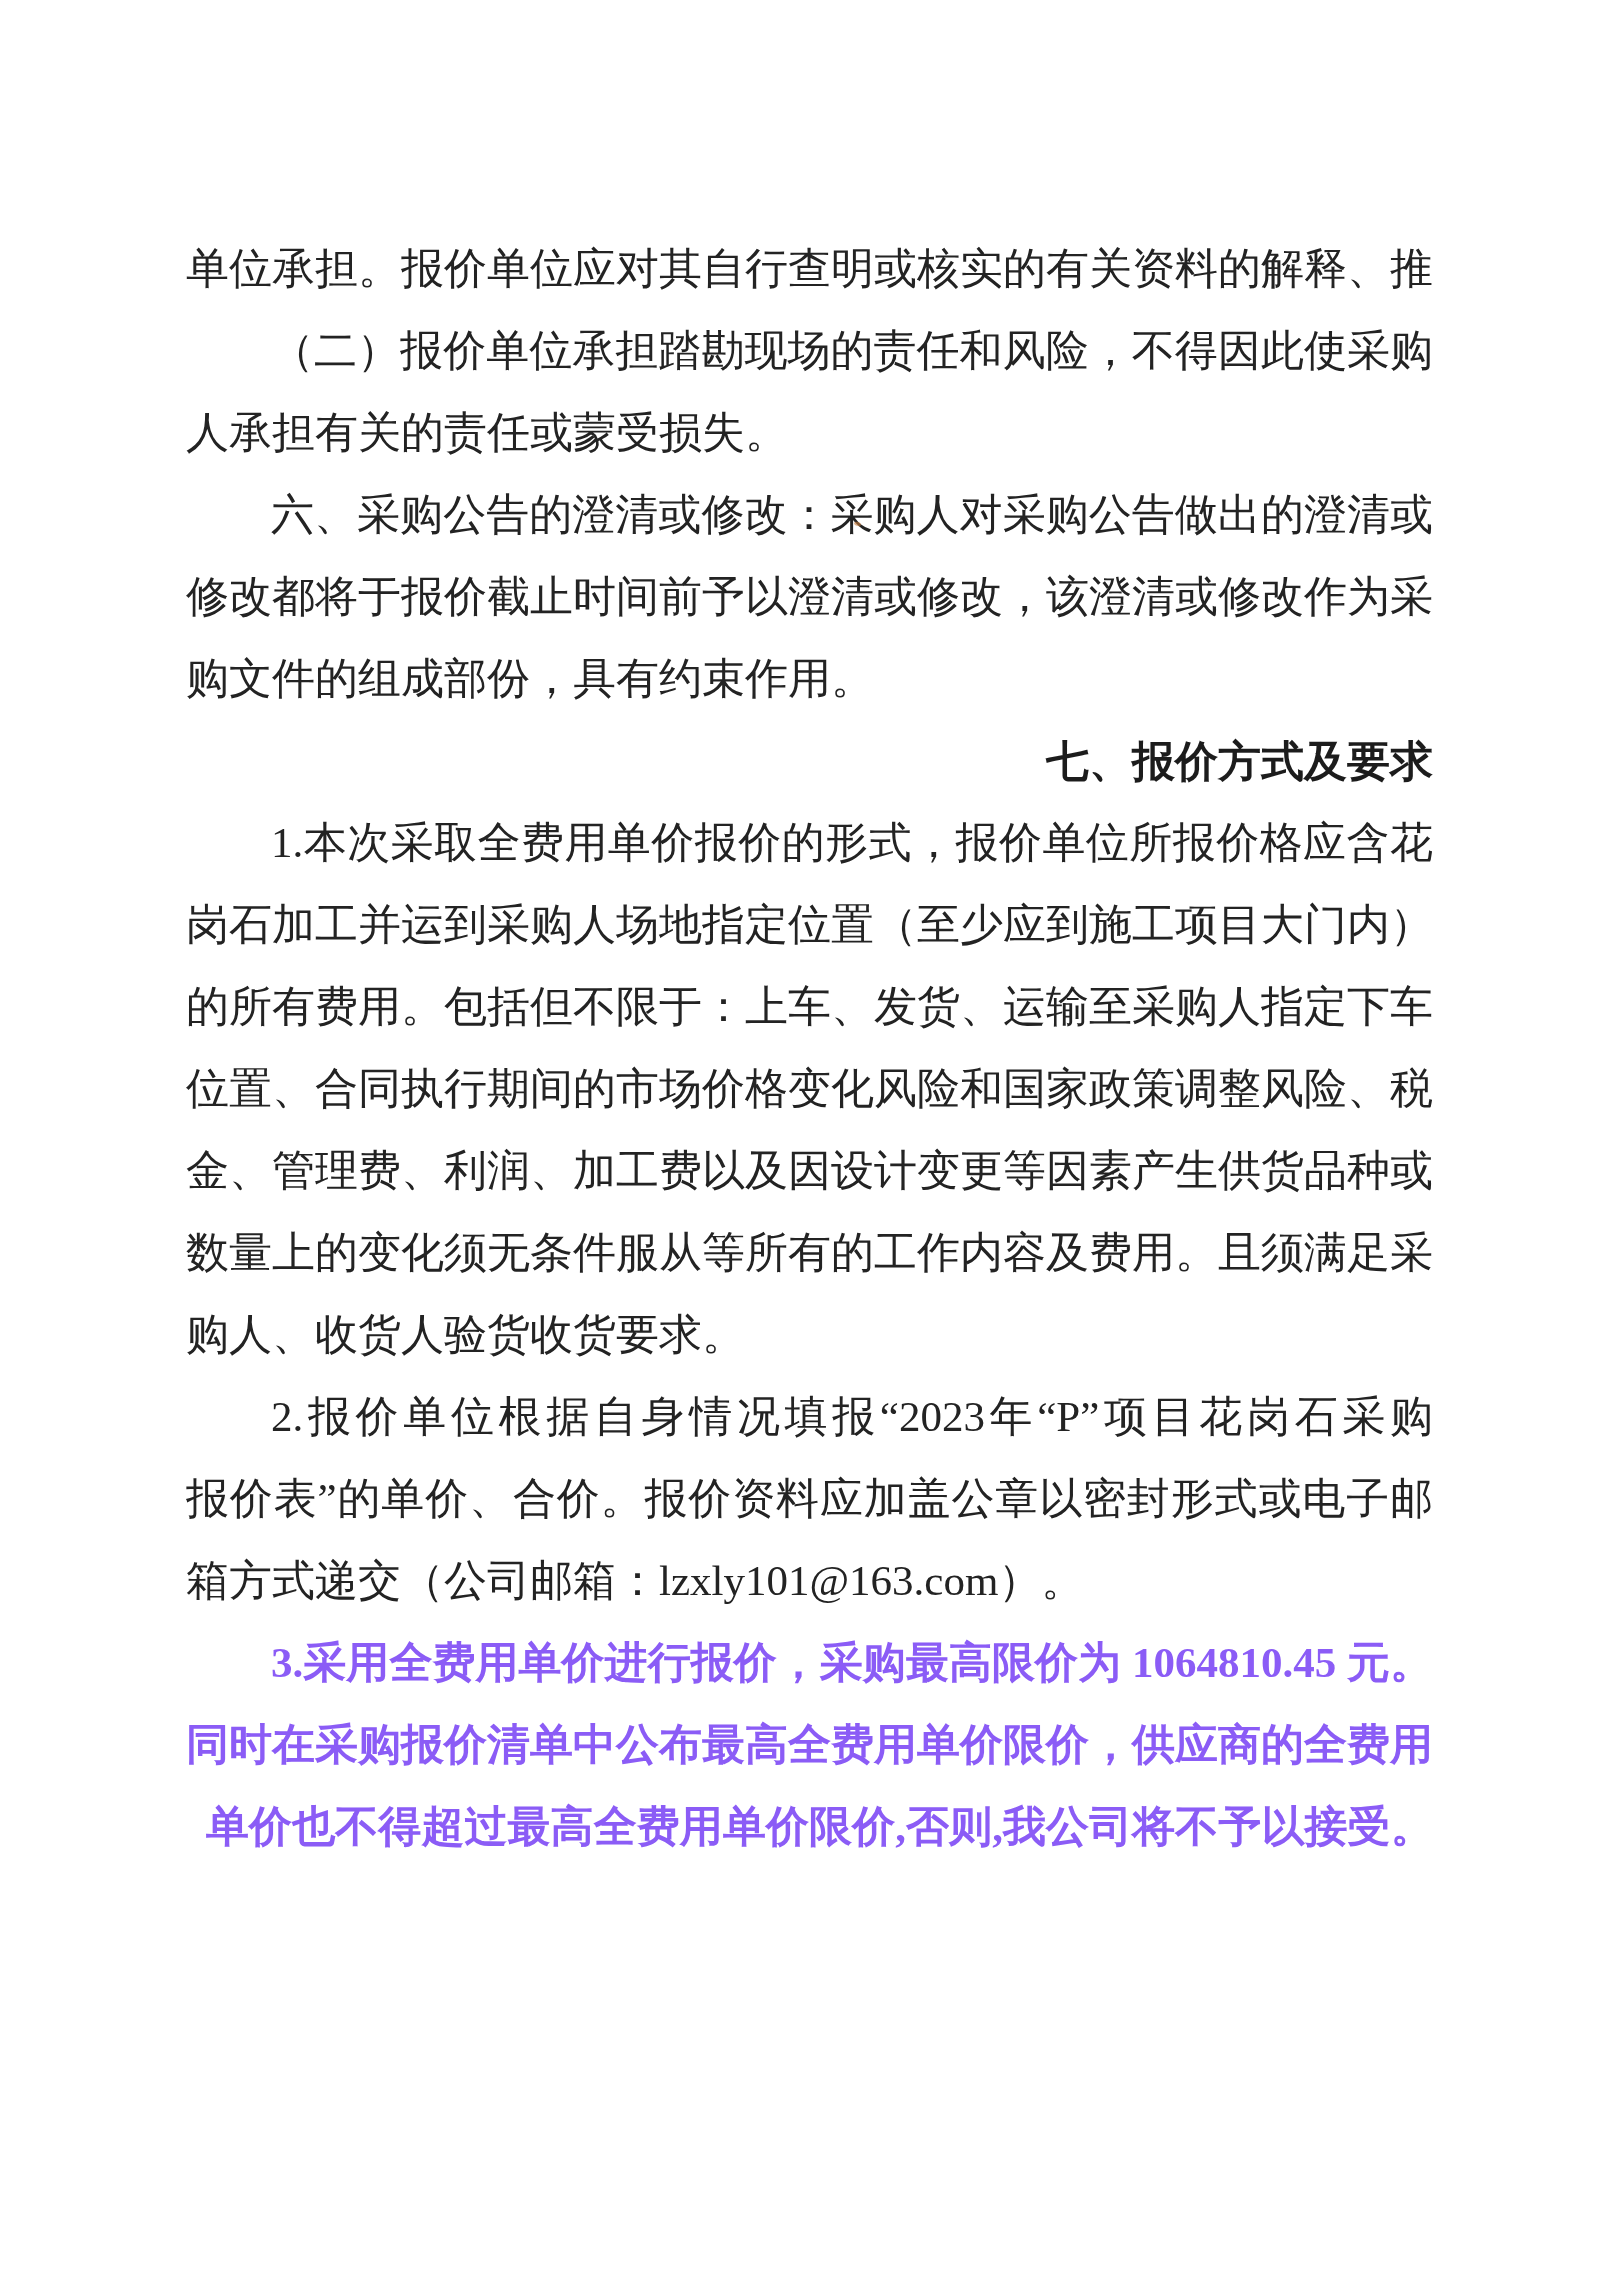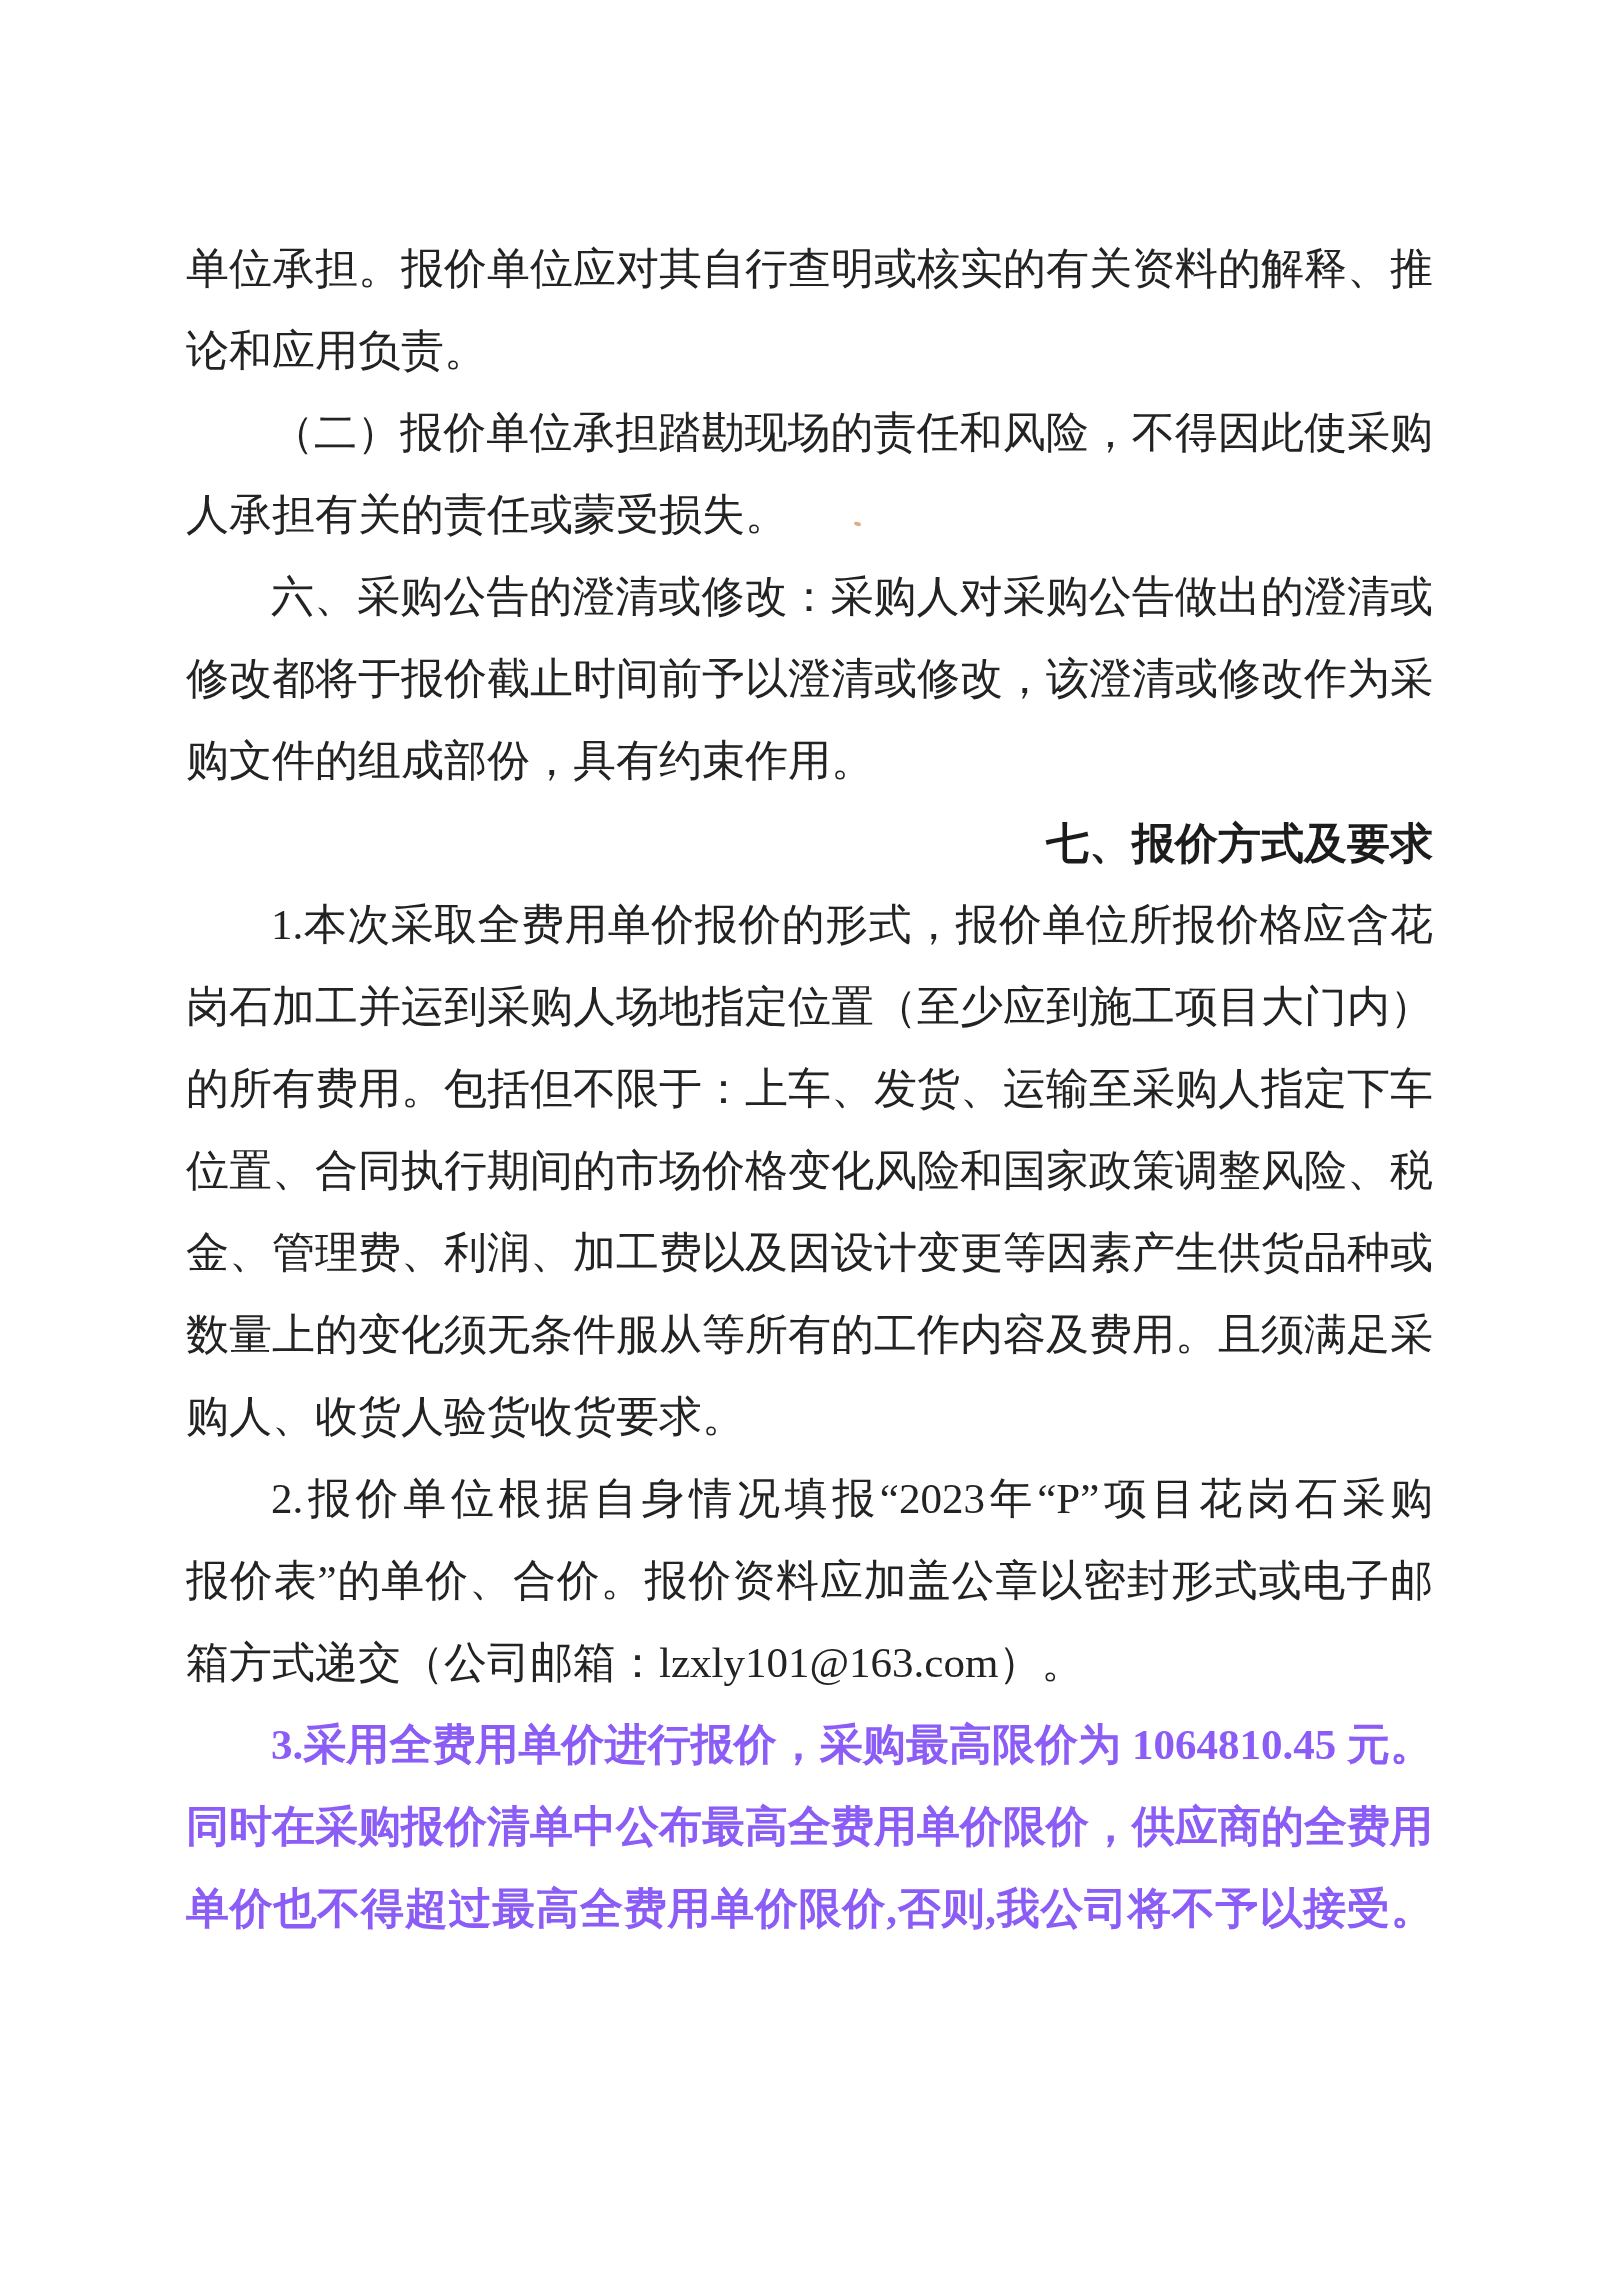--- a/index.html
+++ b/index.html
@@ -48,20 +48,21 @@
     text-align: right;
   }
   
   .b {
     font-weight: bold;
     color: #8b5cf6;
   }
   
   .tight {
     letter-spacing: -0.7px;
+    margin-left: 20px;
   }
   
   .heading {
     font-family: "Liberation Sans", "DejaVu Sans", sans-serif;
     font-weight: bold;
     color: #1c1c1c;
   }
   
   .speck {
     position: absolute;
@@ -73,21 +74,20 @@
     border-radius: 50%;
     transform: rotate(18deg);
   }
 </style>
 </head>
 <body>
 
 <div class="page">
   <main class="textblock">
     <div class="line j">单位承担。报价单位应对其自行查明或核实的有关资料的解释、推</div>
-    <div class="line">论和应用负责。</div>
     <div class="line j ind">（二）报价单位承担踏勘现场的责任和风险，不得因此使采购</div>
     <div class="line">人承担有关的责任或蒙受损失。</div>
     <div class="line j ind">六、采购公告的澄清或修改：采购人对采购公告做出的澄清或</div>
     <div class="line j">修改都将于报价截止时间前予以澄清或修改，该澄清或修改作为采</div>
     <div class="line">购文件的组成部份，具有约束作用。</div>
     <div class="line heading ind">七、报价方式及要求</div>
     <div class="line j ind">1.本次采取全费用单价报价的形式，报价单位所报价格应含花</div>
     <div class="line j">岗石加工并运到采购人场地指定位置（至少应到施工项目大门内）</div>
     <div class="line j">的所有费用。包括但不限于：上车、发货、运输至采购人指定下车</div>
     <div class="line j">位置、合同执行期间的市场价格变化风险和国家政策调整风险、税</div>

